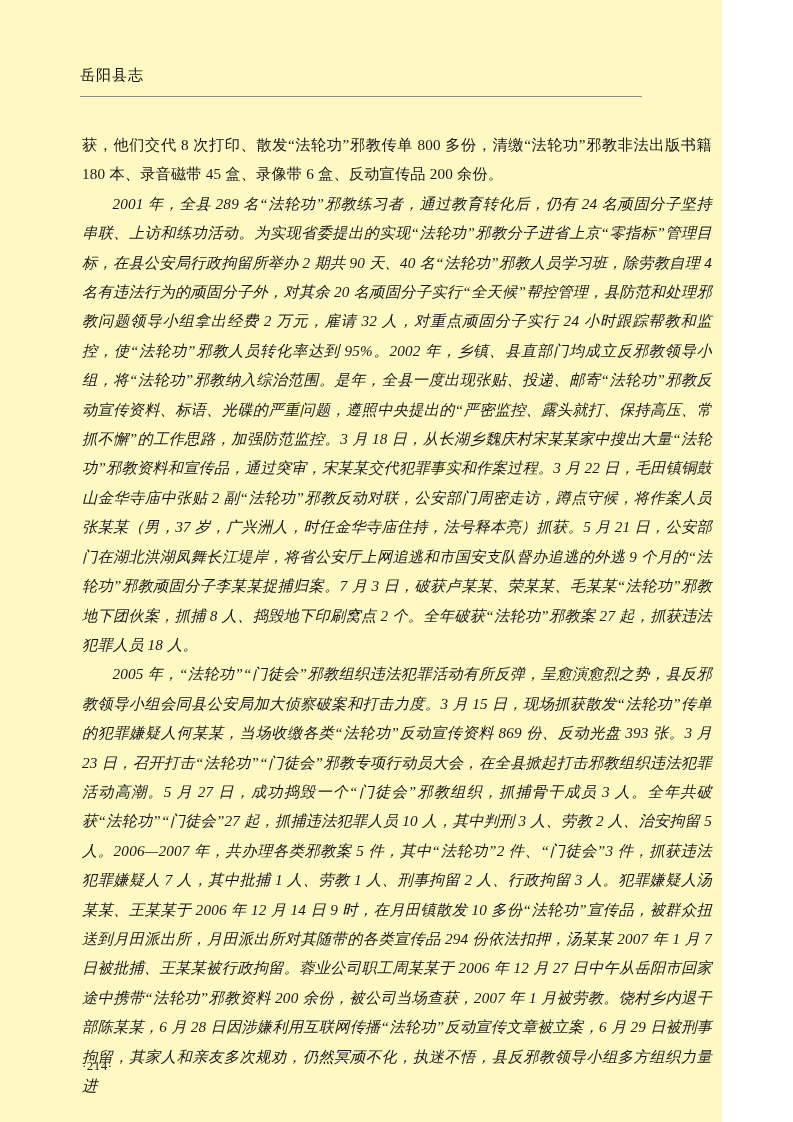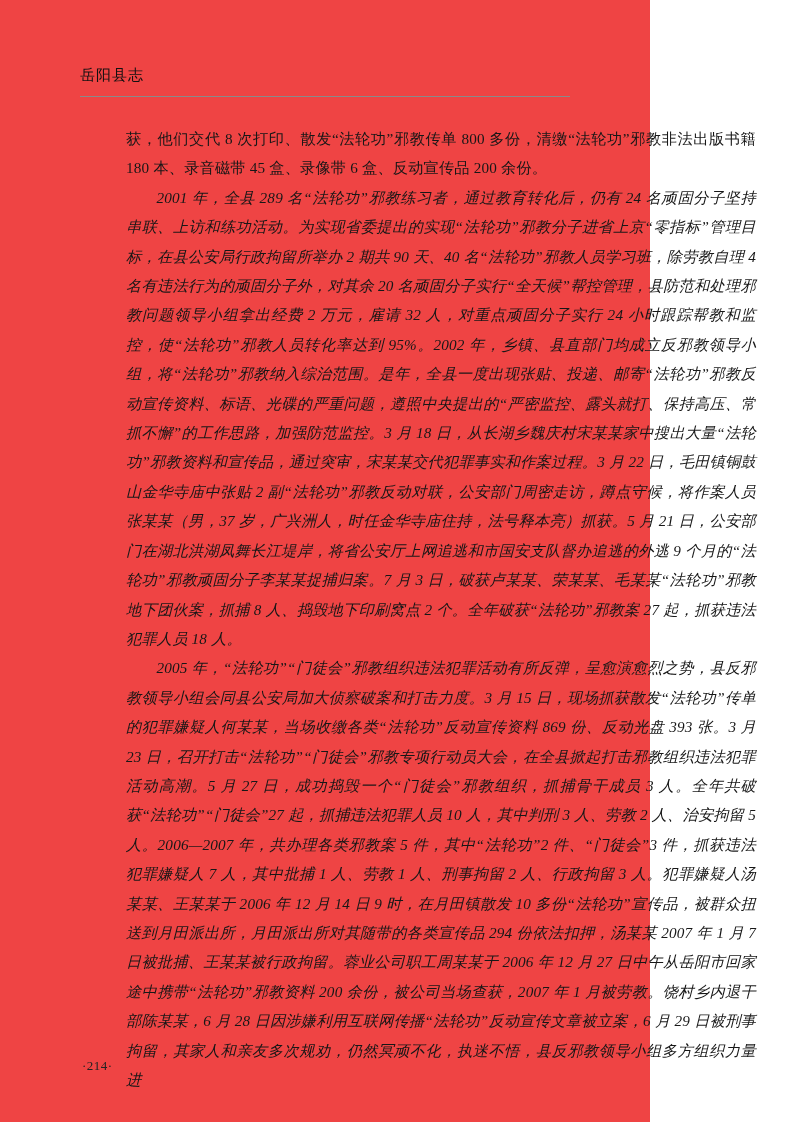--- a/index.html
+++ b/index.html
@@ -8,25 +8,25 @@
   }
   body {
     width: 793px;
     height: 1122px;
     background: #ffffff;
     font-family: "Liberation Serif", "DejaVu Serif", serif;
     color: #1a1a1a;
   }
   .page {
     position: relative;
-    width: 650px;
+    width: 722px;
     height: 1122px;
     box-sizing: border-box;
     padding: 4px;
-    background: #ef4444;
+    background: #fef9c3;
   }
   .header {
     position: absolute;
     top: 66px;
     left: 80px;
     right: 80px;
     height: 34px;
   }
   .header-title {
     font-size: 15px;
@@ -36,24 +36,23 @@
   }
   .header-rule {
     position: absolute;
     left: 0;
     right: 0;
     top: 30px;
     border-bottom: 1px solid #8a8a8a;
   }
   .content {
     position: absolute;
-    top: 124px;
+    top: 130px;
     left: 82px;
     width: 630px;
-    margin-left: 44px;
   }
   .para {
     font-size: 15.2px;
     line-height: 29.4px;
     text-align: justify;
     text-justify: inter-ideograph;
     margin: 0 0 0 0;
     color: #171717;
     letter-spacing: 0.2px;
   }

